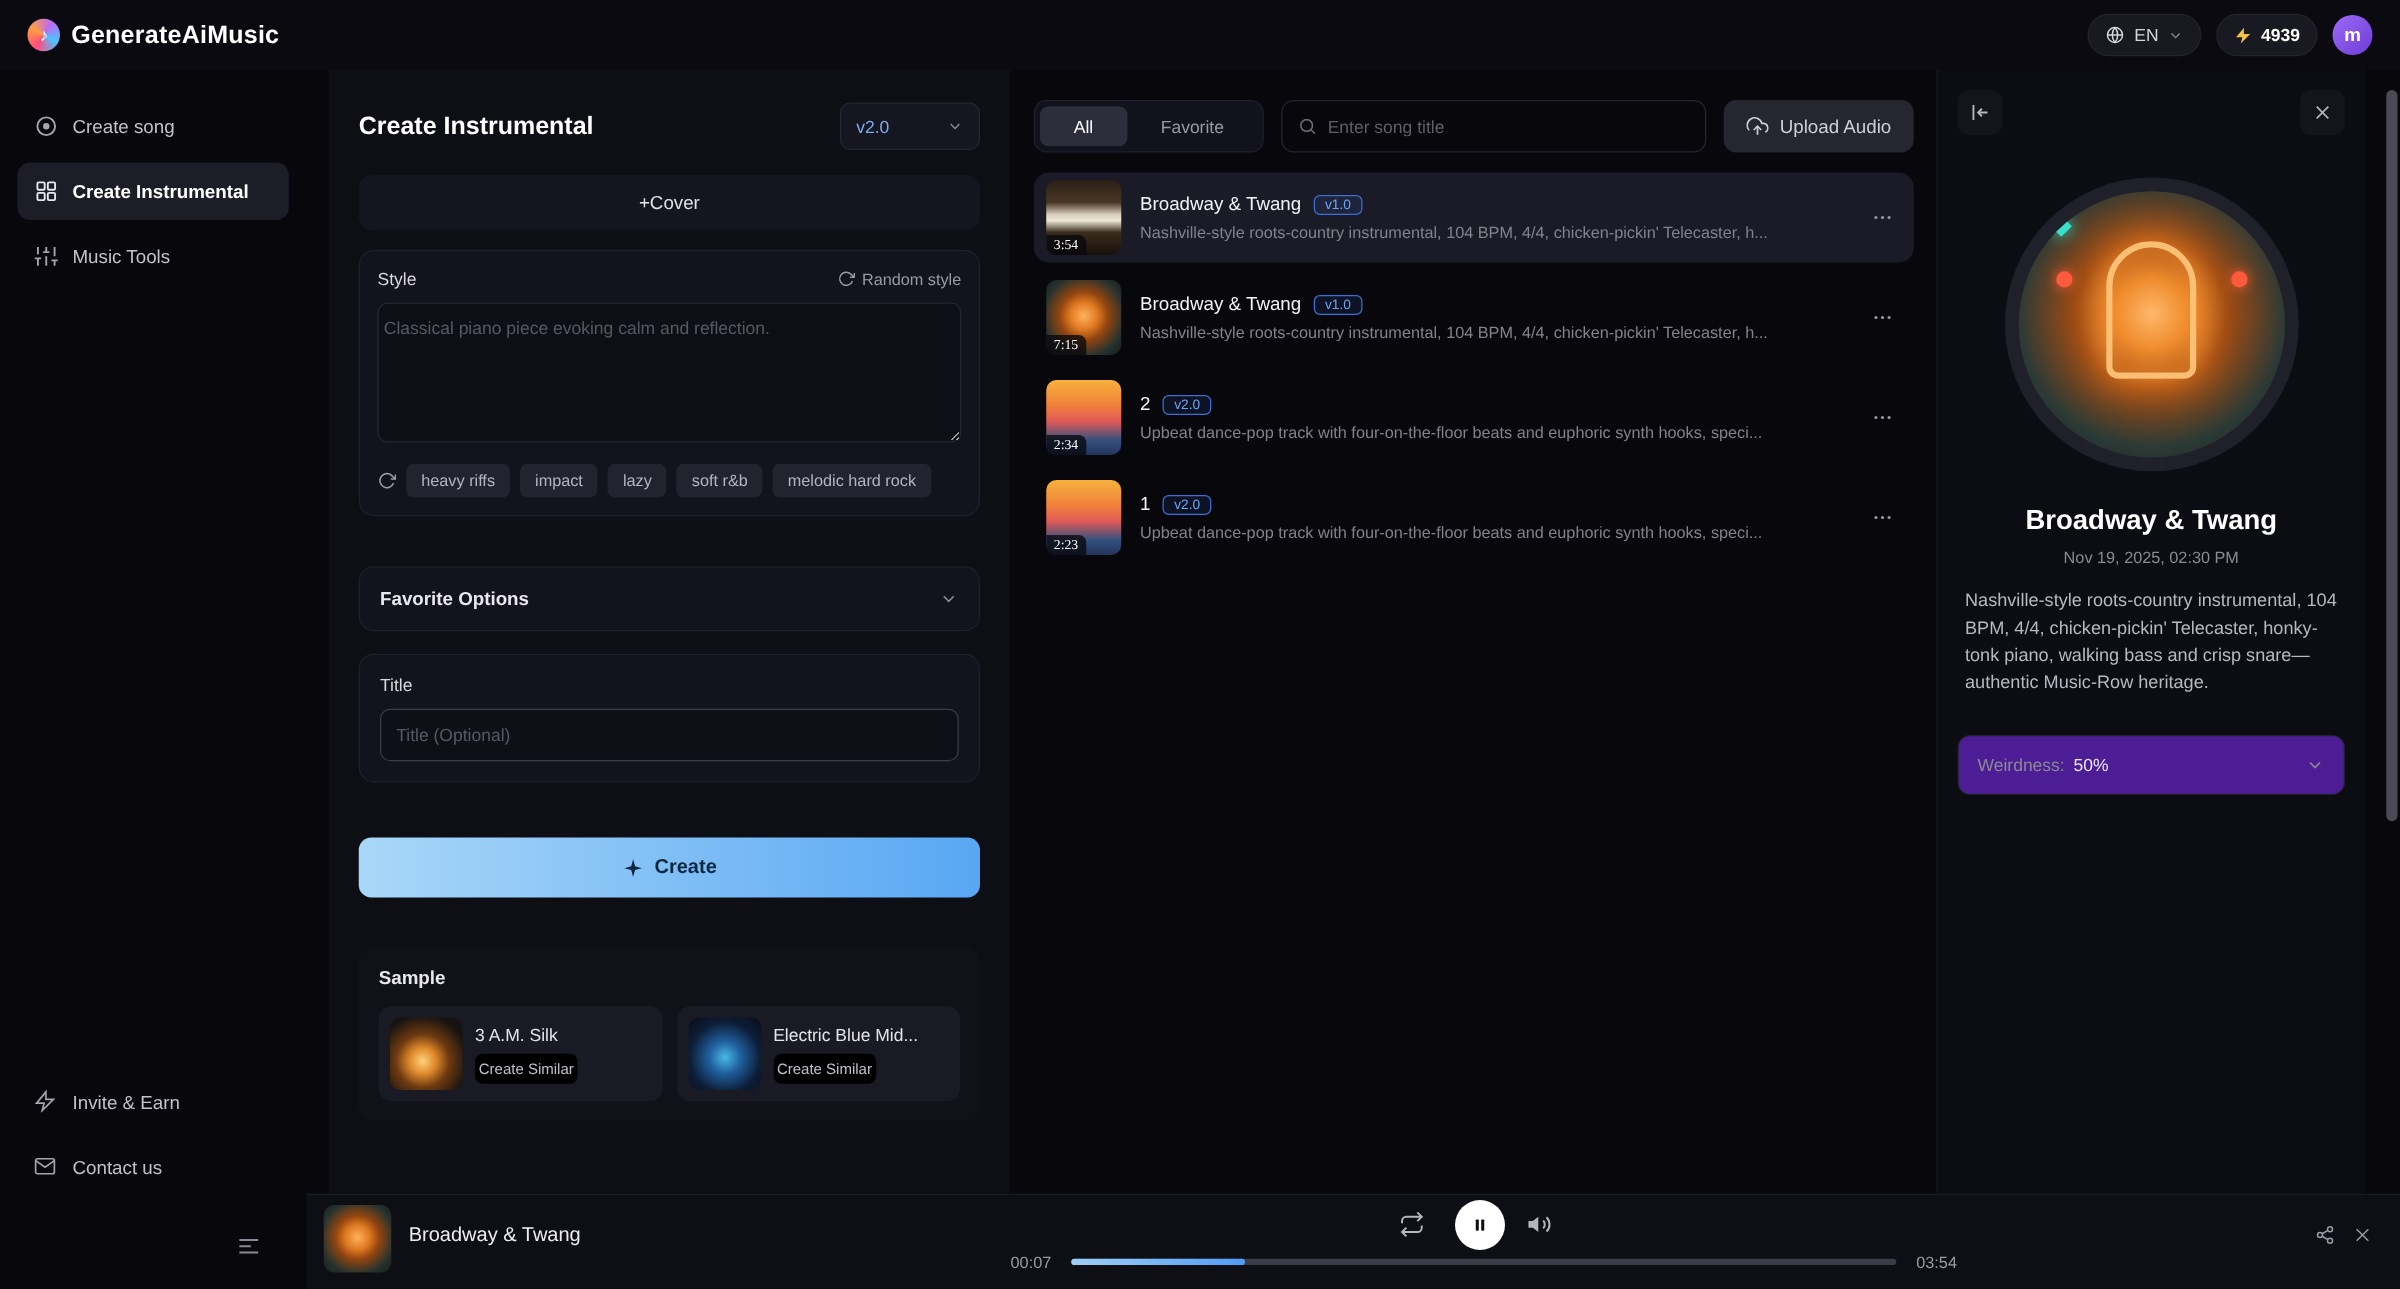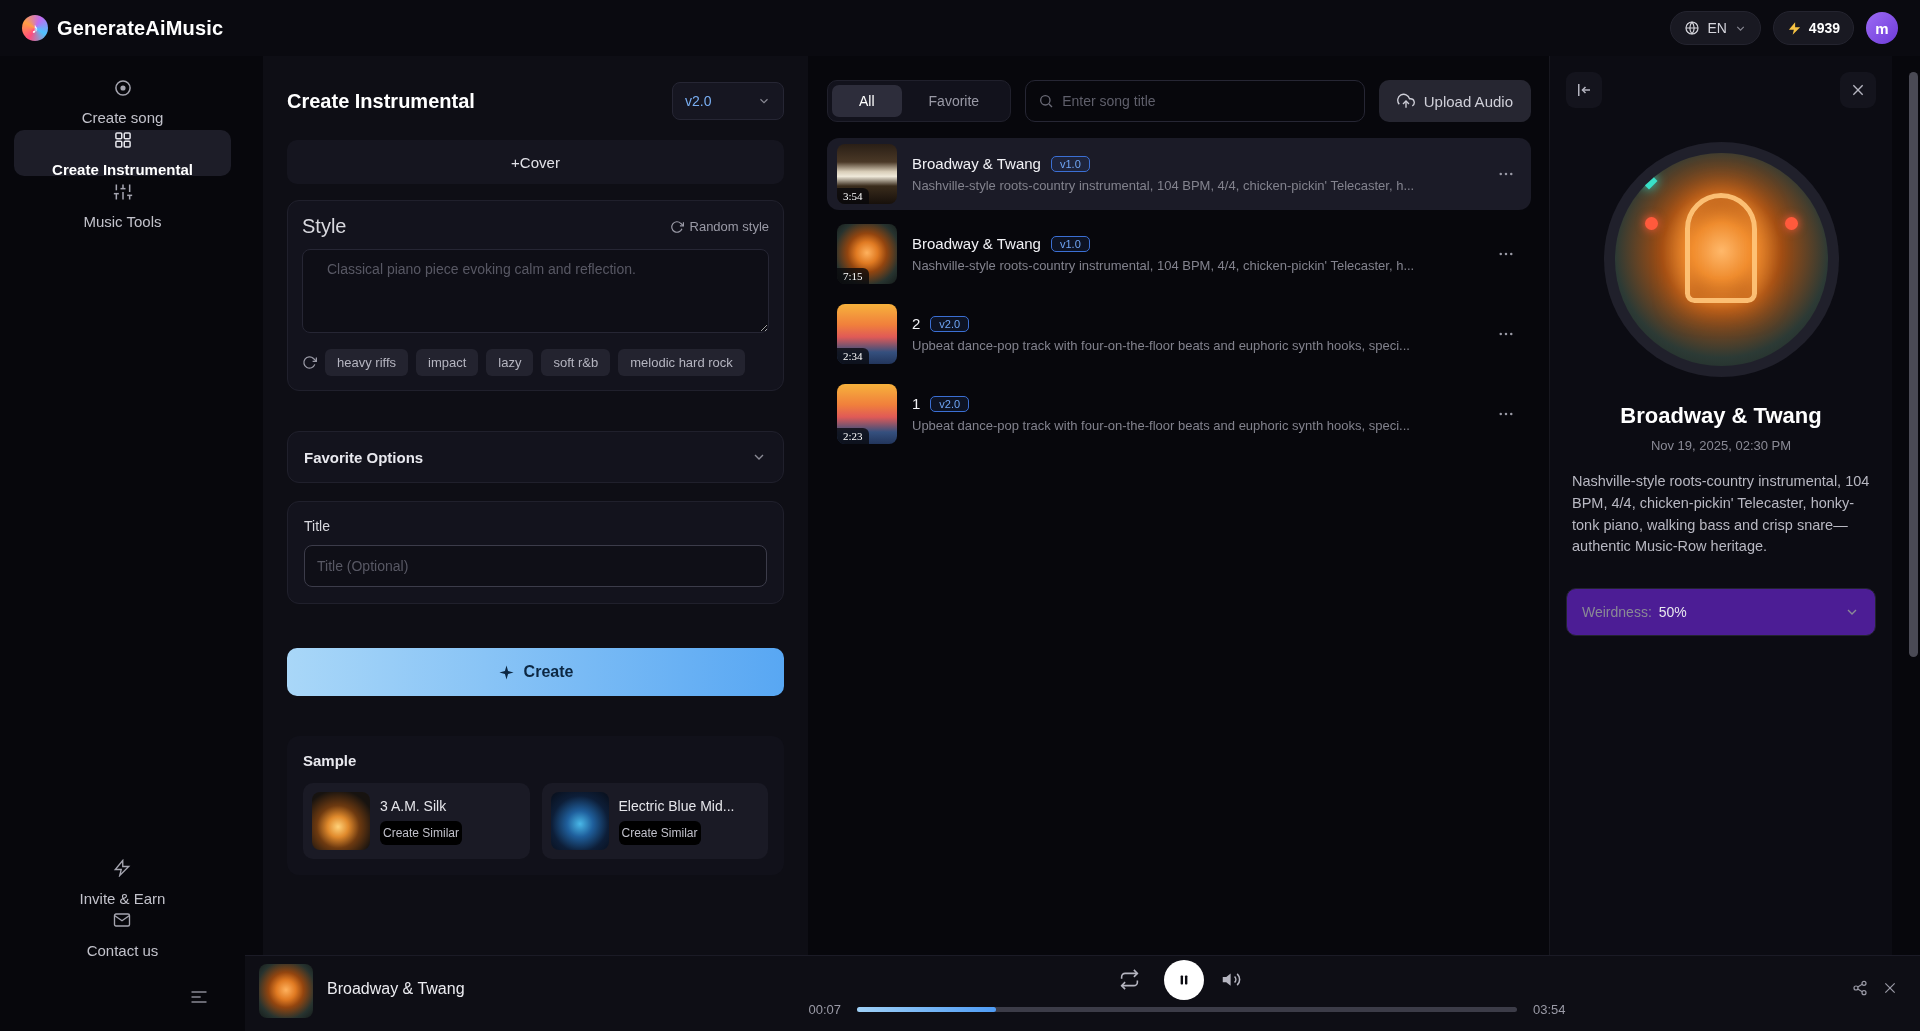--- a/index.html
+++ b/index.html
@@ -21,45 +21,45 @@
     display:flex; align-items:center; gap:7px; padding:0 13px; font-size:14px; color:#d5d5dc; cursor:pointer; }
   .bolt-ic { color:#f5c243; }
   .credits-num { color:#fff; font-weight:600; }
   .avatar { width:32px; height:32px; border-radius:50%;
     background:linear-gradient(135deg,#9d6bf5,#6d3bd8); display:flex; align-items:center;
     justify-content:center; font-size:15px; color:#fff; font-weight:600; cursor:pointer; }
 
   
   .sidebar { position:absolute; top:56px; left:0; width:245px; bottom:0; background:#07070c; padding:22px 14px; }
   .side-item { height:46px; border-radius:10px; display:flex; align-items:center; gap:11px;
-    padding:0 13px; font-size:15px; color:#c2c2cb; cursor:pointer; margin-bottom:6px;flex-direction:column; }
+    padding:0 13px; font-size:15px; color:#c2c2cb; cursor:pointer; margin-bottom:6px; }
   .side-item.active { background:#1d1d28; color:#fff; font-weight:600; }
   .side-icon { width:20px; height:20px; color:#a5a5b0; flex:none; }
   .side-item.active .side-icon { color:#e8e8ee; }
   .side-footer { position:absolute; left:14px; right:14px; bottom:68px; }
   .collapse-btn { position:absolute; right:36px; bottom:24px; color:#8a8a95; cursor:pointer; }
 
   
   .create-panel { position:absolute; top:56px; left:263px; width:545px; bottom:0;
     background:#0e0e15; padding:26px 24px 0; overflow:hidden; }
   .cp-header { display:flex; align-items:center; justify-content:space-between; }
   .cp-title { font-size:20px; font-weight:700; color:#fff; }
   .version-select { width:112px; height:38px; background:#161621; border:1px solid #262634;
     border-radius:8px; display:flex; align-items:center; justify-content:space-between;
     padding:0 12px; font-size:14px; color:#79aef2; cursor:pointer; }
   .chev { color:#8a8a95; }
   .cover-btn { margin-top:20px; height:44px; background:#15151f; border-radius:10px;
     display:flex; align-items:center; justify-content:center; font-size:15px; color:#e2e2e8; cursor:pointer; }
   .card { background:#13131d; border:1px solid #20202c; border-radius:12px; }
   .style-card { margin-top:16px; padding:14px; }
   .style-head { display:flex; align-items:center; justify-content:space-between; }
-  .style-label { font-size:20px; color:#d8d8de; }
+  .style-label { font-size:14px; color:#d8d8de; }
   .random-style { display:flex; align-items:center; gap:6px; font-size:13px; color:#9a9aa6; cursor:pointer; }
-  .style-input { margin-top:11px; width:100%; height:84px; background:#0e0e16;
-    border:1px solid #262634; border-radius:8px; resize:vertical; padding:11px 24px;
+  .style-input { margin-top:11px; width:100%; height:112px; background:#0e0e16;
+    border:1px solid #262634; border-radius:8px; resize:vertical; padding:11px 4px;
     font-size:14px; color:#d5d5dc; font-family:inherit; outline:none; }
   .style-input::placeholder { color:#585864; }
   .chips { margin-top:12px; display:flex; align-items:center; gap:8px; }
   .chip-refresh { color:#9a9aa6; cursor:pointer; display:flex; }
   .chip { background:#23232f; border-radius:6px; padding:6px 12px; font-size:13px;
     color:#b5b5c0; cursor:pointer; white-space:nowrap; }
   .advanced { margin-top:40px; height:52px; display:flex; align-items:center;
     justify-content:space-between; padding:0 16px; cursor:pointer; }
   .advanced-label { font-size:15px; font-weight:600; color:#e8e8ee; }
   .title-card { margin-top:18px; padding:16px; }

